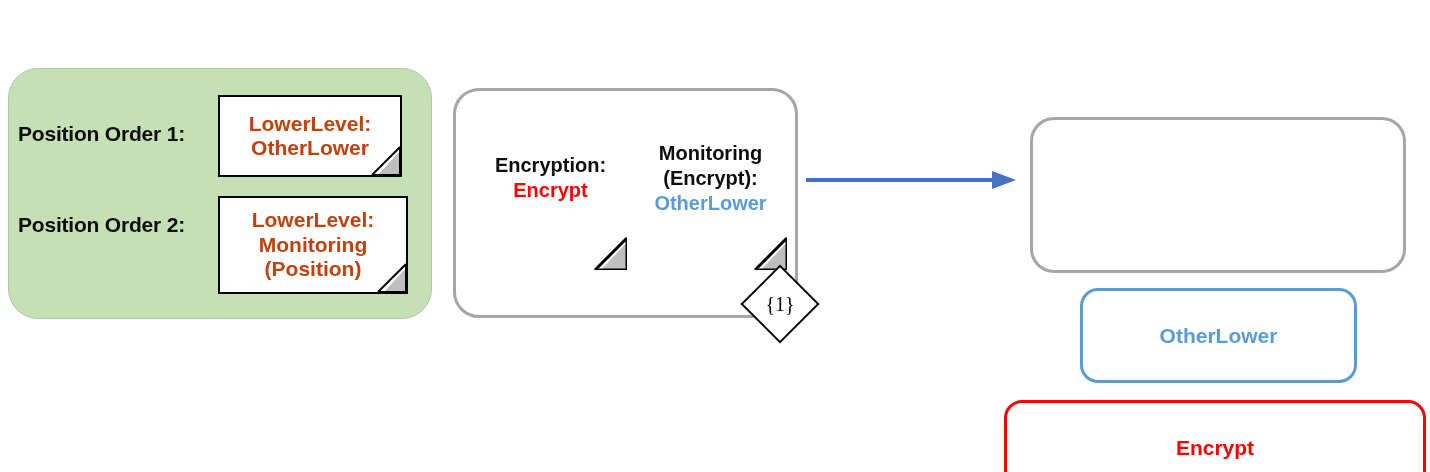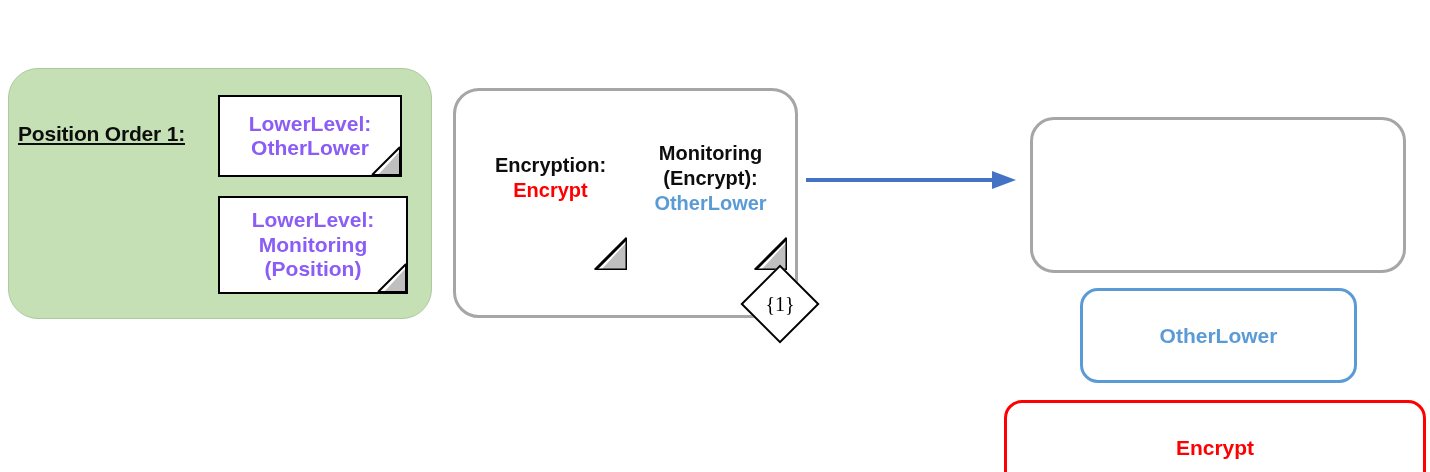--- a/index.html
+++ b/index.html
@@ -30,42 +30,41 @@
     border-radius: 30px;
     box-sizing: border-box;
   }
   .order-label {
     position: absolute;
     font-size: 21px;
     font-weight: bold;
     color: #0d0d0d;
     white-space: nowrap;
     letter-spacing: -0.2px;
-    text-decoration: underline;
   }
   .order-label.l1 { left: 18px; top: 122px; }
   .order-label.l2 { left: 18px; top: 213px; }
 
   
   .note {
     position: absolute;
     box-sizing: border-box;
     background: #ffffff;
     display: flex;
     align-items: center;
     justify-content: center;
     text-align: center;
   }
   .note.bordered {
     border: 2px solid #000000;
   }
   .note-text {
     font-size: 21px;
     font-weight: bold;
-    color: #8b5cf6;
+    color: #c2410c;
     line-height: 1.16;
     padding: 0 6px;
     position: relative;
     z-index: 2;
   }
   
   .fold {
     position: absolute;
     right: 0;
     bottom: 0;
@@ -198,20 +197,21 @@
       <span>OtherLower</span>
     </div>
     <svg class="fold" viewBox="0 0 34 34">
       <polygon points="34,34 34,8 8,34" fill="#ffffff"></polygon>
       <polygon points="34,10 34,34 12,34" fill="#BFBFBF"></polygon>
       <polyline points="34,6 34,34 6,34" fill="none" stroke="#000000" stroke-width="2"></polyline>
       <line x1="34" y1="6" x2="6" y2="34" stroke="#000000" stroke-width="2"></line>
     </svg>
   </div>
 
+  <div class="order-label l2">Position Order 2:</div>
 
   <div class="note note-pos2 bordered">
     <div class="note-text">
       <span>LowerLevel:</span><br>
       <span>Monitoring</span><br>
       <span>(Position)</span>
     </div>
     <svg class="fold" viewBox="0 0 34 34">
       <polygon points="34,34 34,8 8,34" fill="#ffffff"></polygon>
       <polygon points="34,10 34,34 12,34" fill="#BFBFBF"></polygon>

